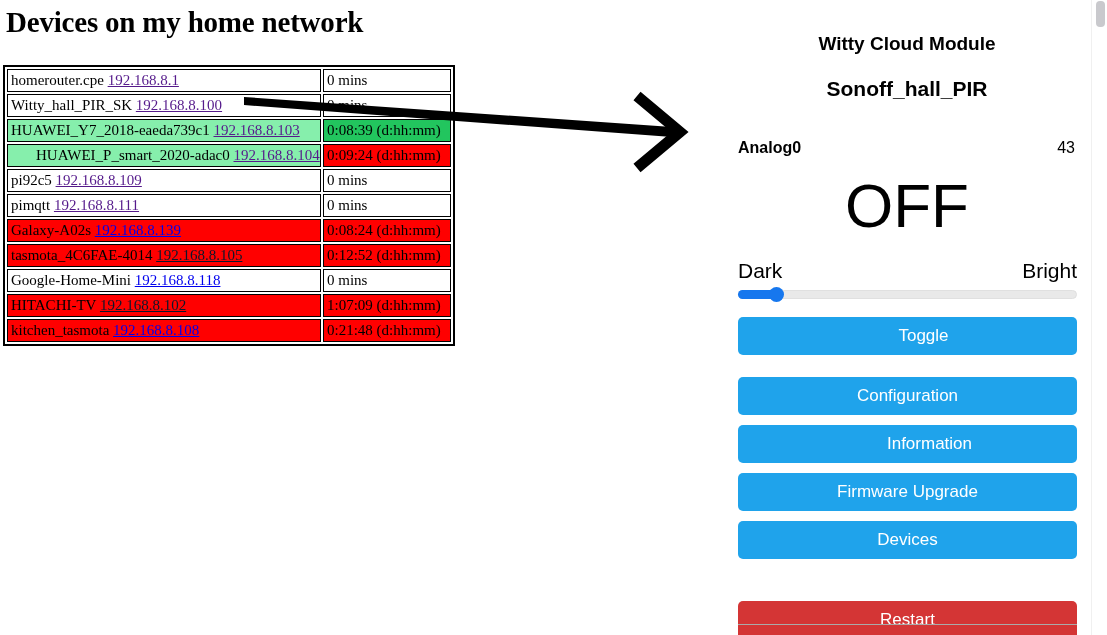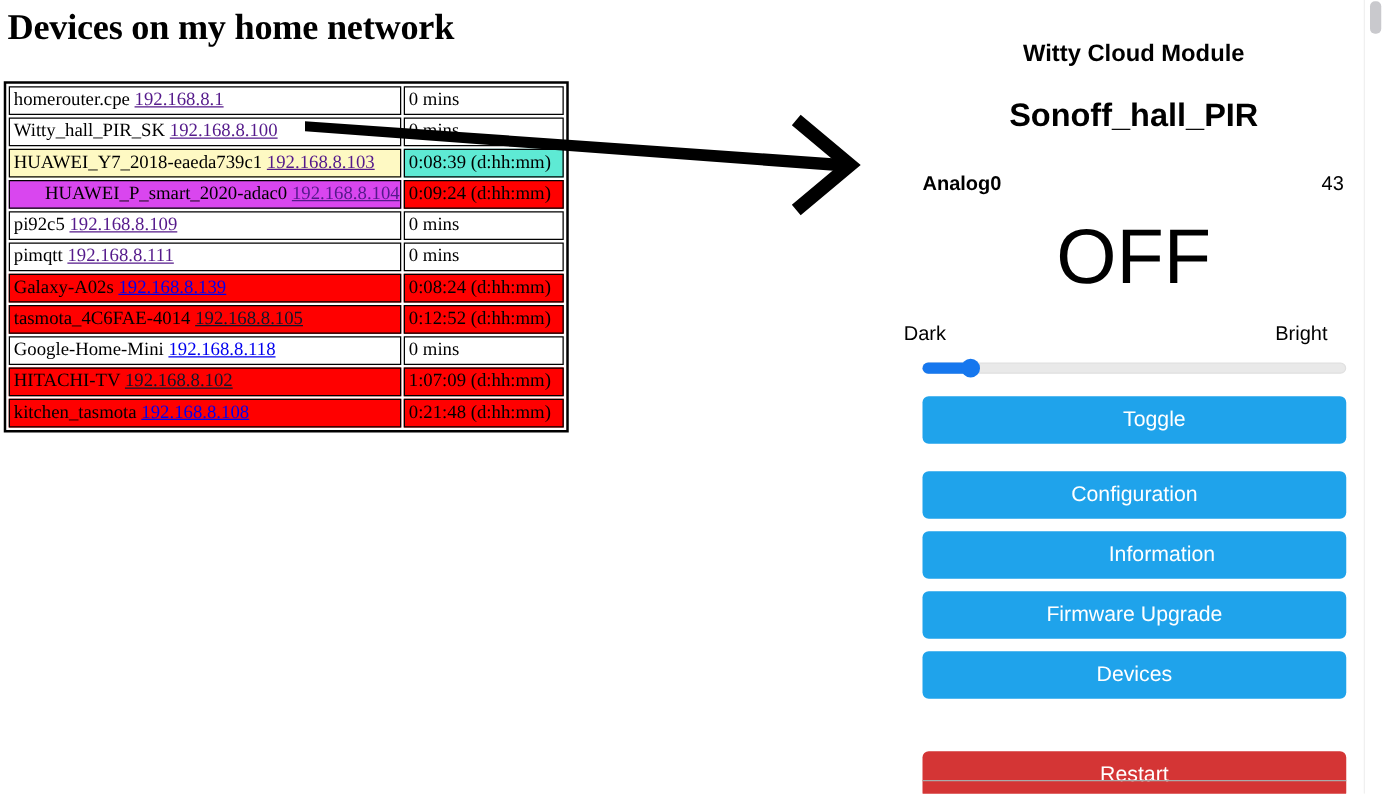--- a/index.html
+++ b/index.html
@@ -84,21 +84,21 @@
     text-align: center;
     font-size: 19px;
     font-weight: bold;
     color: #000000;
   }
   #device-name {
     position: absolute;
     left: 0; top: 77px;
     width: 400px;
     text-align: center;
-    font-size: 26px;
+    font-size: 21px;
     font-weight: bold;
     color: #000000;
   }
   #sensor-row {
     position: absolute;
     left: 31px; top: 139px;
     width: 339px;
     display: flex;
     justify-content: space-between;
     align-items: baseline;
@@ -111,25 +111,25 @@
     left: 0; top: 175px;
     width: 400px;
     text-align: center;
     font-size: 62px;
     line-height: 62px;
     font-weight: normal;
     color: #000000;
   }
   #dimmer-labels {
     position: absolute;
-    left: 16px; top: 259px;
+    left: 31px; top: 259px;
     width: 339px;
     display: flex;
     justify-content: space-between;
-    font-size: 16px;
+    font-size: 21px;
   }
   #dimmer-slider {
     position: absolute;
     left: 31px; top: 286px;
     width: 339px;
     height: 16px;
   }
   #dimmer-track {
     position: absolute;
     left: 0; top: 4px;
@@ -211,25 +211,25 @@
     <tbody id="devices-tbody">
         <tr class="row-white">
           <td class="c-name"><span>homerouter.cpe</span> <a class="ip visited" href="#" style="color: rgb(85, 26, 139);">192.168.8.1</a></td>
           <td class="c-time">0 mins</td>
         </tr>
         <tr class="row-white">
           <td class="c-name"><span>Witty_hall_PIR_SK</span> <a class="ip visited" href="#" style="color: rgb(85, 26, 139);">192.168.8.100</a></td>
           <td class="c-time">0 mins</td>
         </tr>
         <tr class="row-red">
-          <td class="c-name" style="background: #fef9c3; margin-left: 32px;"><span>HUAWEI_Y7_2018-eaeda739c1</span> <a class="ip visited" href="#" style="color: rgb(85, 26, 139);">192.168.8.103</a></td>
-          <td class="c-time" style="background: #5eead4;">0:08:39 (d:hh:mm)</td>
-        </tr>
-        <tr class="row-red">
-          <td class="c-name" style="background: #d946ef; padding-left: 28px;"><span>HUAWEI_P_smart_2020-adac0</span> <a class="ip visited" href="#" style="color: rgb(85, 26, 139);">192.168.8.104</a></td>
+          <td class="c-name" style="background: #86efac; margin-left: 32px;"><span>HUAWEI_Y7_2018-eaeda739c1</span> <a class="ip visited" href="#" style="color: rgb(85, 26, 139);">192.168.8.103</a></td>
+          <td class="c-time" style="background: #22c55e;">0:08:39 (d:hh:mm)</td>
+        </tr>
+        <tr class="row-red">
+          <td class="c-name" style="background: #86efac; padding-left: 28px;"><span>HUAWEI_P_smart_2020-adac0</span> <a class="ip visited" href="#" style="color: rgb(85, 26, 139);">192.168.8.104</a></td>
           <td class="c-time" style="background: rgb(255, 0, 0);">0:09:24 (d:hh:mm)</td>
         </tr>
         <tr class="row-white">
           <td class="c-name"><span>pi92c5</span> <a class="ip visited" href="#" style="color: rgb(85, 26, 139);">192.168.8.109</a></td>
           <td class="c-time">0 mins</td>
         </tr>
         <tr class="row-white">
           <td class="c-name"><span>pimqtt</span> <a class="ip visited" href="#" style="color: rgb(85, 26, 139);">192.168.8.111</a></td>
           <td class="c-time">0 mins</td>
         </tr>

